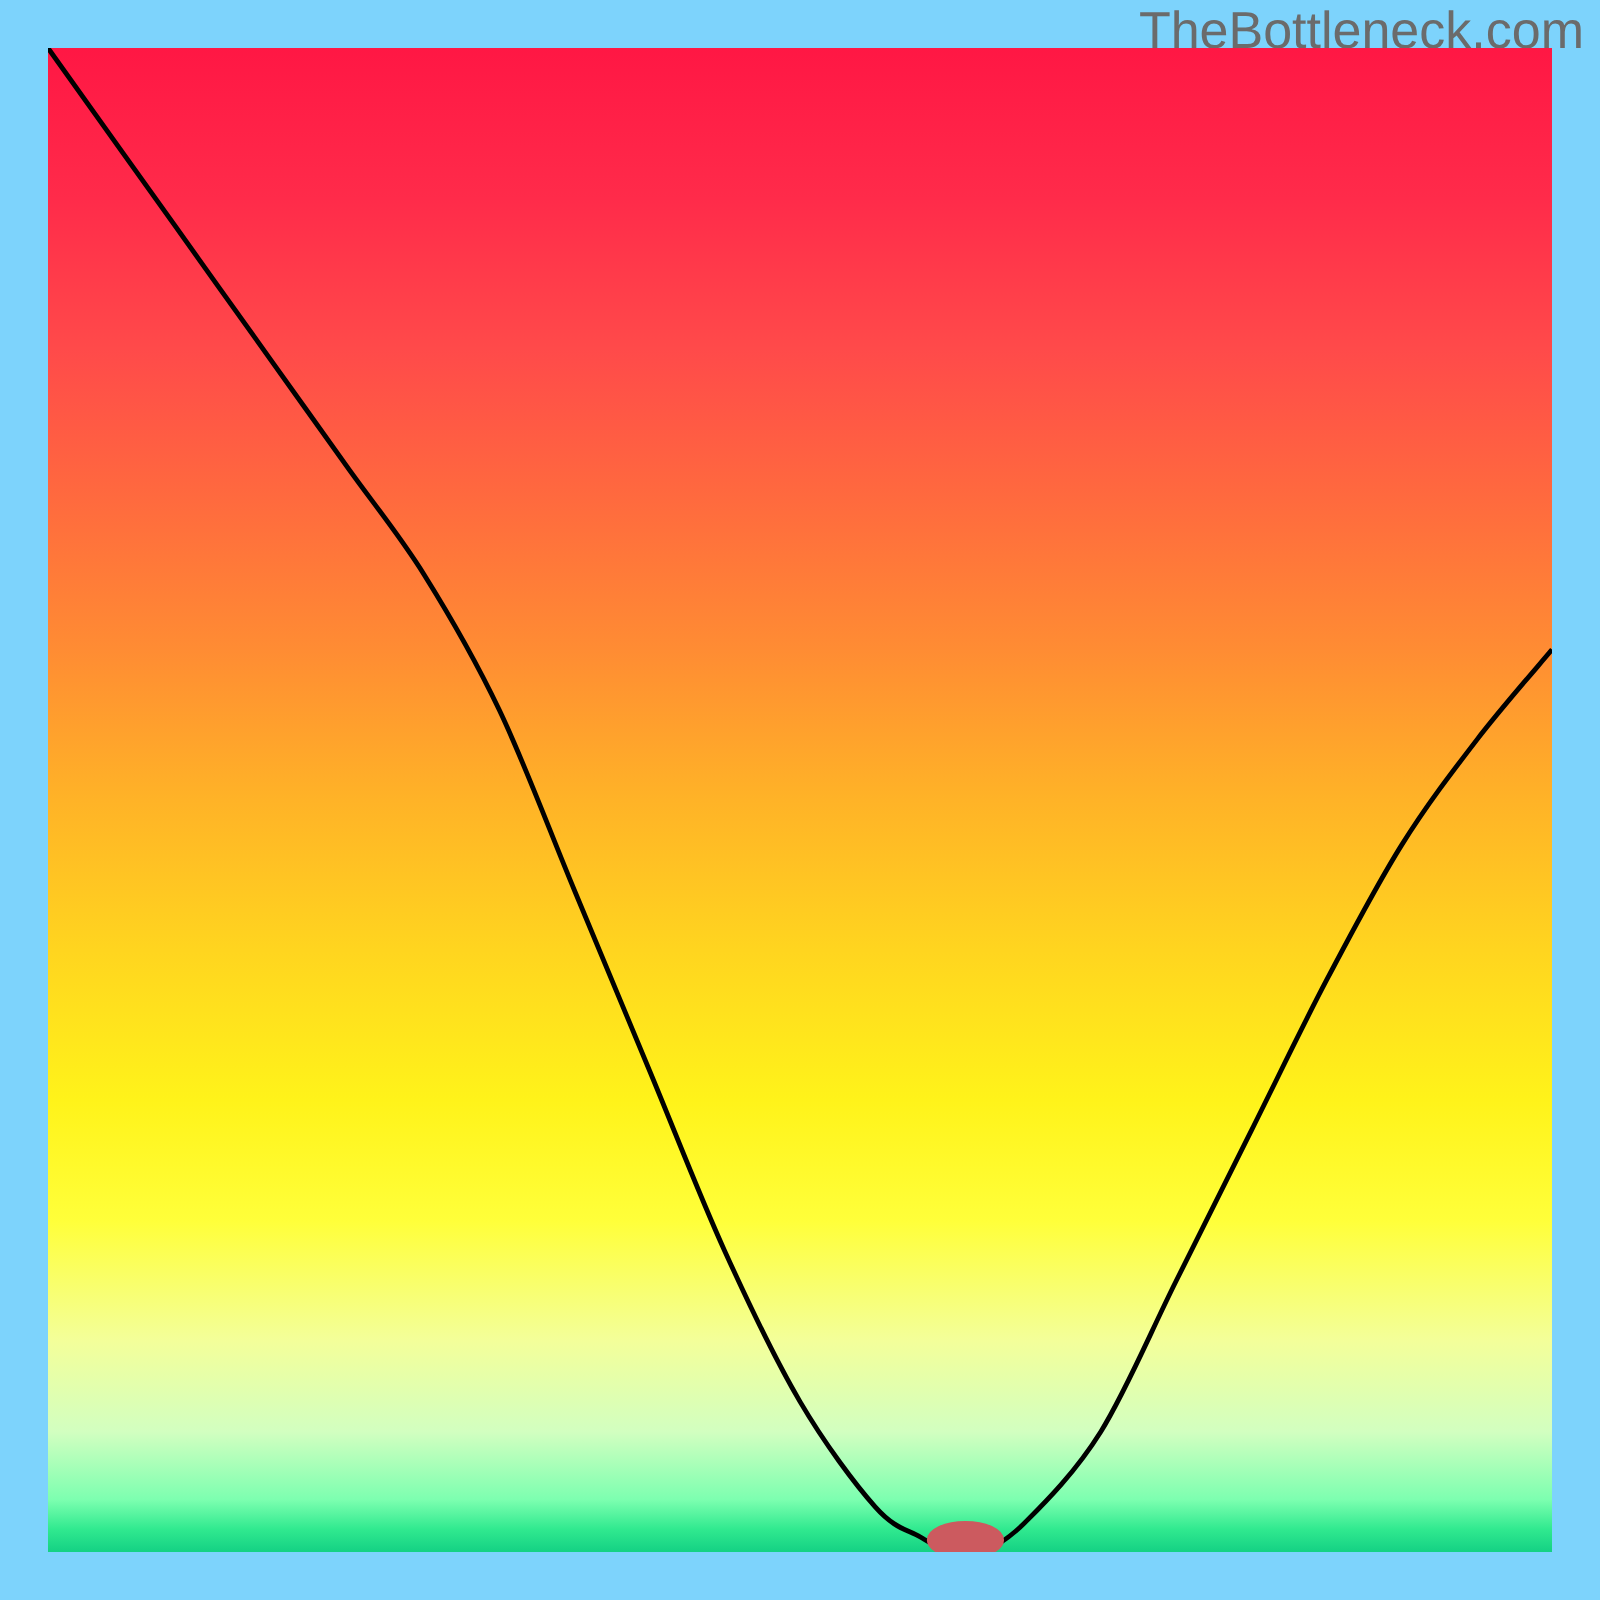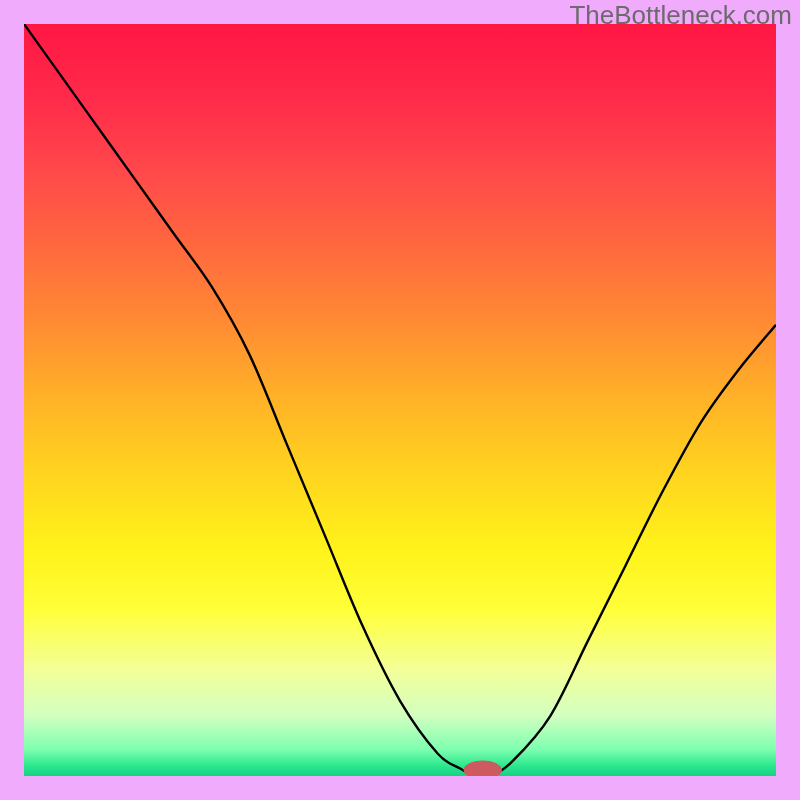--- a/index.html
+++ b/index.html
@@ -10,21 +10,21 @@
     background: #000;
     overflow: hidden;
     font-family: Arial, Helvetica, sans-serif;
   }
   .frame {
     position: absolute;
     left: 0;
     top: 0;
     width: 800px;
     height: 800px;
-    background: #f0abfc;
+    background: #7dd3fc;
   }
   .plot {
     position: absolute;
     left: 24px;
     top: 24px;
     width: 752px;
     height: 752px;
   }
   .watermark {
     position: absolute;

